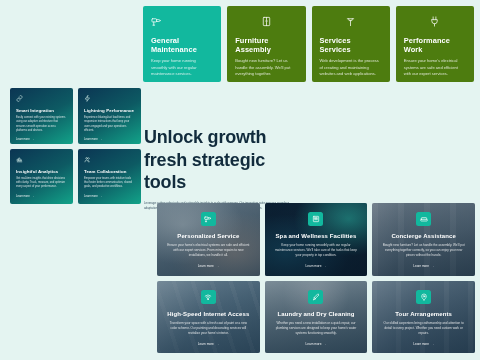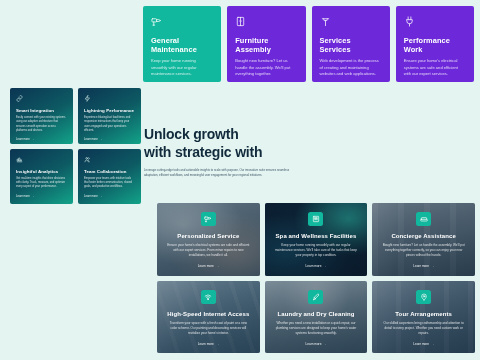--- a/index.html
+++ b/index.html
@@ -28,21 +28,21 @@
     width: 331px; height: 76px;
     display: flex; gap: 6px;
   }
   .top-card {
     flex: 1 1 0; border-radius: 2px;
     padding: 10px 8px 8px 8px;
     display: flex; flex-direction: column;
     overflow: hidden;
   }
   .top-card.teal { background: #12b89e; }
-  .top-card.navy { background: #6d28d9; }
+  .top-card.navy { background: #4d7c0f; align-items: center; }
   .top-card .ic { color: #fff; margin-bottom: 9px; opacity: .95; }
   .top-card .card-title { font-size: 7.4px; margin-bottom: 4px; }
   .top-card .card-body  { font-size: 4.1px; line-height: 1.62; }
 
   
   .left-grid {
     position: absolute; left: 10px; top: 88px;
     width: 131px; height: 116px;
     display: grid; grid-template-columns: 1fr 1fr; grid-template-rows: 1fr 1fr;
     gap: 5px;
@@ -56,21 +56,21 @@
   .feat-card .ic { color: #dff6f0; margin-bottom: 6px; opacity: .92; }
   .feat-card .card-title { font-size: 4.4px; margin-bottom: 3px; }
   .feat-card .card-body  { font-size: 2.7px; line-height: 1.6; margin-bottom: 5px; }
   .feat-card .learn { font-size: 2.7px; margin-top: auto; }
 
   
   .headline {
     position: absolute; left: 144px; top: 126px; width: 150px;
   }
   .headline h1 {
-    font-size: 14px; line-height: 1.26; font-weight: bold;
+    font-size: 18px; line-height: 1.26; font-weight: bold;
     color: #112b3c; letter-spacing: -.2px;
   }
   .headline p {
     margin-top: 7px; font-size: 2.9px; line-height: 1.72; color: #3d5666;
   }
 
   
   .photo-grid {
     position: absolute; left: 157px; top: 203px;
     width: 318px; height: 150px;
@@ -217,21 +217,21 @@
       <span class="learn">
         <span>Learn more</span>
         <span class="arw">→</span>
       </span>
     </div>
   </div>
 
   <div class="headline">
     <h1>
       <span>Unlock growth</span><br>
-      <span>with strategic with</span>
+      <span>fresh strategic tools</span>
     </h1>
     <p>Leverage cutting-edge tools and actionable insights to scale with purpose. Our innovative suite ensures seamless adaptation, efficient workflows, and meaningful user engagement for your regional initiatives.</p>
   </div>
 
   <div class="photo-grid">
 
     <div class="photo-card">
       <div class="photo-bg" style="background:
              radial-gradient(ellipse at 25% 30%, #cfd8dc 0%, rgba(207,216,220,0) 55%),
              radial-gradient(ellipse at 75% 70%, #b8a79c 0%, rgba(184,167,156,0) 58%),

